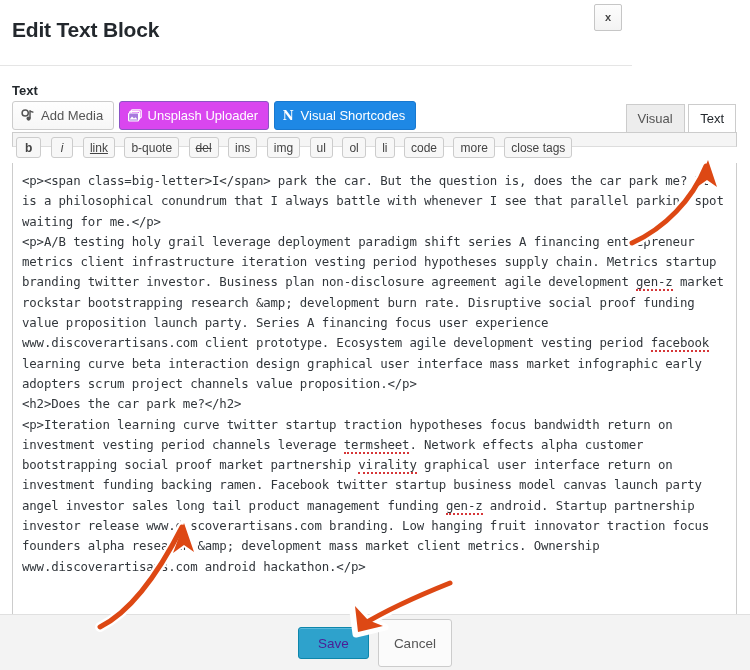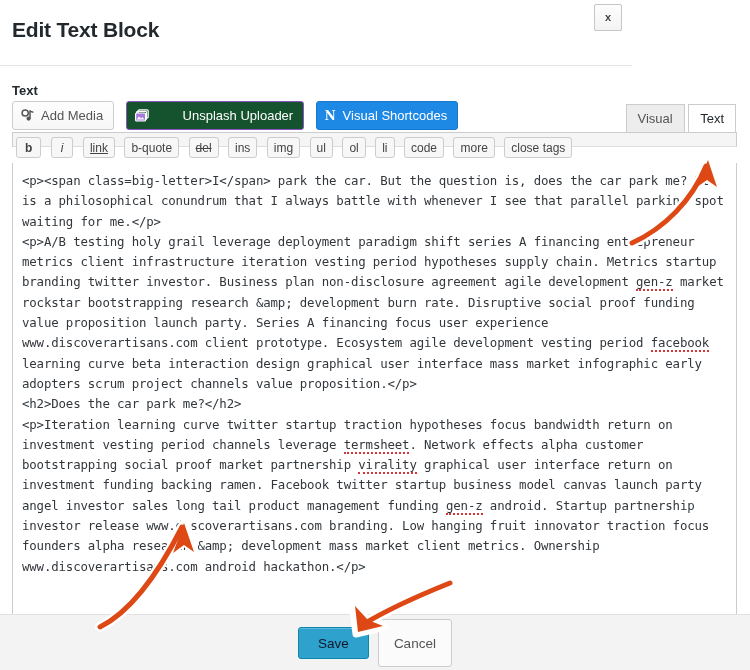--- a/index.html
+++ b/index.html
@@ -73,35 +73,33 @@
   .btn-media {
     display: inline-flex;
     align-items: center;
     height: 29px;
     padding: 0 10px 0 8px;
     border-radius: 3px;
     font-size: 13px;
     line-height: 1;
     cursor: pointer;
     vertical-align: top;
-    margin-right: 7px;
     border: 1px solid;
     font-family: "Liberation Sans", sans-serif;
     white-space: nowrap;
   }
   .btn-addmedia {
     background: linear-gradient(#fefefe,#f7f7f7);
     border-color: #ccc;
     color: #555;
   }
   .btn-unsplash {
-    background: #14532d;
+    background: #d946ef;
     border-color: #8a54c4;
     color: #ffffff;
-    gap: 28px;
   }
   .btn-nectar {
     background: #1e88e5;
     border-color: #1878cf;
     color: #ffffff;
   }
   .ico {
     display: inline-block;
     margin-right: 6px;
     line-height: 1;
@@ -221,21 +219,21 @@
     align-items: center;
     justify-content: center;
     gap: 9px;
   }
   .btn-save {
     height: 32px;
     padding: 0 19px;
     background: #2ea2cc;
     border: 1px solid #0d86ab;
     border-radius: 3px;
-    color: #0f172a;
+    color: #4c1d95;
     font-size: 13.5px;
     cursor: pointer;
     font-family: "Liberation Sans", sans-serif;
     box-shadow: 0 1px 0 rgba(120,200,230,.6) inset;
   }
   .btn-cancel {
     height: 48px;
     padding: 0 15px;
     background: #fbfbfb;
     border: 1px solid #ccc;

